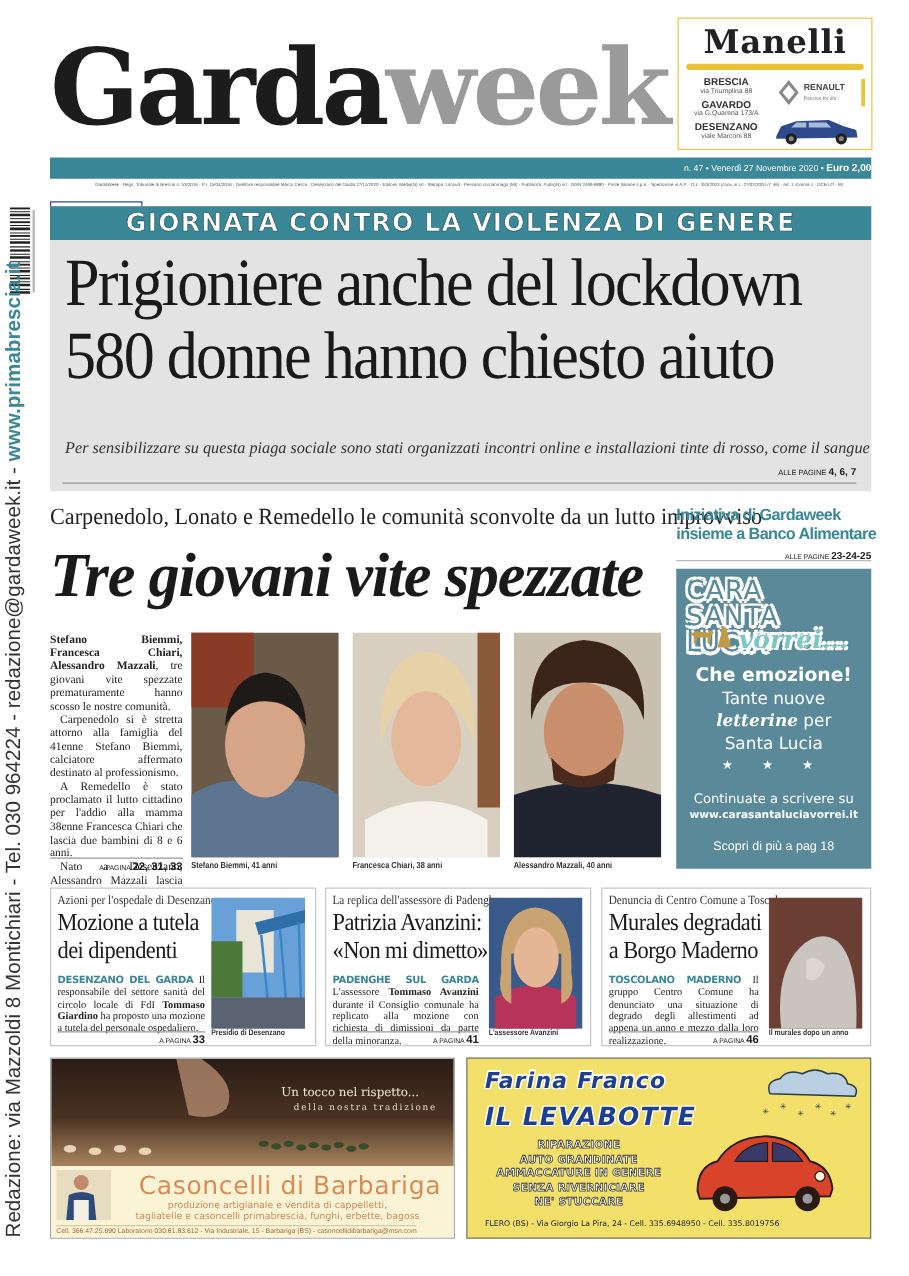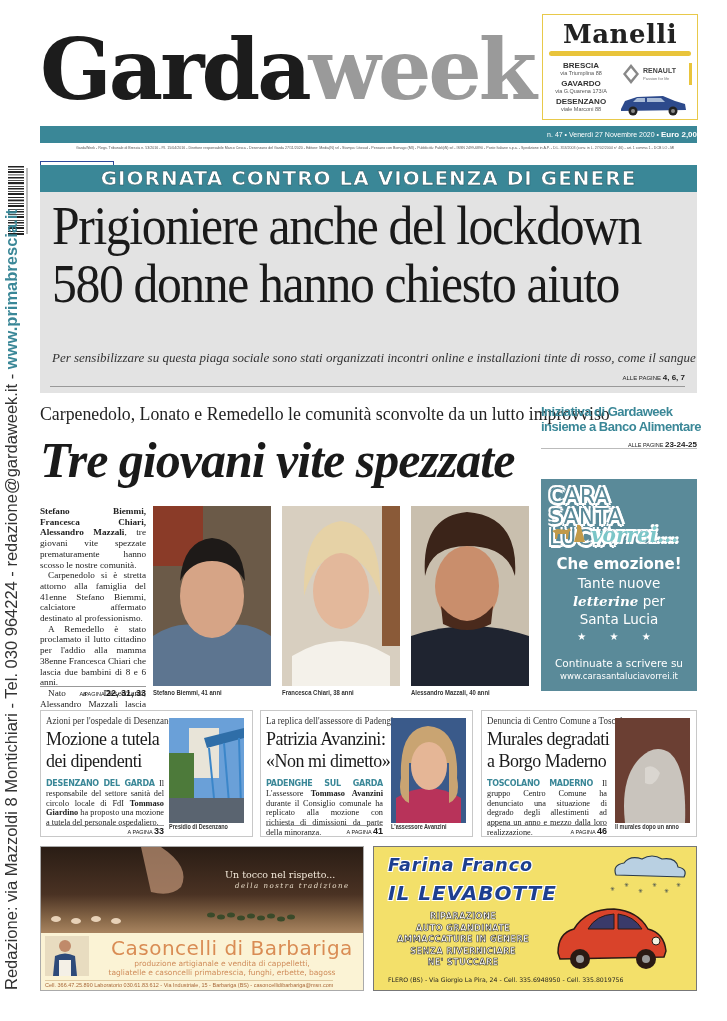--- a/index.html
+++ b/index.html
@@ -54,48 +54,48 @@
   .story2-ref { left: 40px; top: 686px; width: 106px; border-top: 1px solid #999; text-align: right; font-family: "Liberation Sans", sans-serif; font-size: 5.5px; padding-top: 1px; }
   .story2-ref b { font-size: 9px; }
   .photo { width: 118px; height: 180px; }
   .photo-cap { font-family: "Liberation Sans", sans-serif; font-size: 7px; font-weight: bold; color: #333; transform: scaleX(0.85); transform-origin: 0 0; white-space: nowrap; }
 
   
   .sl-head { left: 541px; top: 404px; width: 160px; font-family: "Liberation Sans", sans-serif; font-weight: bold; font-size: 13px; line-height: 15px; color: #3a8797; letter-spacing: -0.5px; }
   .sl-rule { left: 541px; top: 448px; width: 156px; border-top: 1px solid #bbb; }
   .sl-ref { left: 541px; top: 440px; width: 156px; text-align: right; font-family: "Liberation Sans", sans-serif; font-size: 5.5px; }
   .sl-ref b { font-size: 8px; }
-  .sl-box { left: 541px; top: 479px; width: 156px; height: 212px; background: #5a8a99; color: #fff; font-family: "DejaVu Sans", sans-serif; text-align: center; }
+  .sl-box { left: 541px; top: 455px; width: 156px; height: 240px; background: #5a8a99; color: #fff; font-family: "DejaVu Sans", sans-serif; text-align: center; }
   .sl-logo1 { position: absolute; left: 8px; top: 7px; font-size: 21px; line-height: 21px; letter-spacing: 1px; color: #5a8a99; -webkit-text-stroke: 0; text-shadow: -2px -2px 0 #fff, 2px -2px 0 #fff, -2px 2px 0 #fff, 2px 2px 0 #fff, 0 3px 0 #fff, 3px 0 0 #fff; font-weight: normal; text-align: left; }
   .sl-vorrei { position: absolute; left: 50px; top: 44px; font-family: "DejaVu Serif", serif; font-style: italic; font-size: 20px; font-weight: bold; color: #7cc6c8; text-shadow: -2px -2px 0 #fff, 2px -2px 0 #fff, -2px 2px 0 #fff, 2px 2px 0 #fff; }
   .sl-figures { position: absolute; left: 10px; top: 44px; width: 36px; height: 20px; }
   .sl-emotion { position: absolute; left: 0; right: 0; top: 76px; font-size: 15px; font-weight: bold; }
   .sl-line { position: absolute; left: 0; right: 0; font-size: 13.5px; line-height: 16px; }
   .sl-line i { font-family: "DejaVu Serif", serif; font-weight: bold; }
   .sl-stars { position: absolute; left: 0; right: 0; top: 152px; font-size: 10px; letter-spacing: 10px; }
   .sl-cont { position: absolute; left: 0; right: 0; top: 178px; font-size: 10.5px; }
-  .sl-url { position: absolute; left: 0; right: 0; top: 192px; font-size: 8.5px; font-weight: normal; }
+  .sl-url { position: absolute; left: 0; right: 0; top: 192px; font-size: 8.5px; font-weight: bold; }
   .sl-scopri { position: absolute; left: 0; right: 0; top: 217px; font-family: "Liberation Sans", sans-serif; font-size: 10px; }
 
   
   .mini { top: 710px; height: 127px; border: 1px solid #c8c8c8; background: #fff; }
   .mini .k { position: absolute; left: 5px; top: 4px; font-size: 10px; color: #333; white-space: nowrap; transform: scaleX(0.9); transform-origin: 0 0; }
   .mini .t { position: absolute; left: 5px; top: 17px; font-size: 19.5px; line-height: 22px; color: #1a1a1a; letter-spacing: -0.5px; transform: scaleX(0.92); transform-origin: 0 0; white-space: nowrap; }
   .mini .b { position: absolute; left: 5px; top: 68px; font-size: 8.3px; line-height: 9.8px; color: #222; text-align: justify; }
   .mini .loc { font-family: "DejaVu Sans", sans-serif; font-weight: bold; color: #3a8797; font-size: 8px; letter-spacing: -0.3px; }
   .mini .r { position: absolute; left: 5px; top: 114px; border-top: 1px solid #999; text-align: right; font-family: "Liberation Sans", sans-serif; font-size: 5.5px; }
   .mini .r b { font-size: 9px; }
   .mini .img { position: absolute; top: 7px; width: 75px; height: 105px; }
   .mini .cap { position: absolute; top: 112px; font-family: "Liberation Sans", sans-serif; font-size: 6.5px; font-weight: bold; color: #333; white-space: nowrap; transform: scaleX(0.85); transform-origin: 0 0; }
 
   
   .ad-cas { left: 40px; top: 846px; width: 324px; height: 145px; border: 1px solid #aaa; overflow: hidden; }
   .ad-cas .photo-area { position: absolute; left: 0; top: 0; width: 100%; height: 86px; background: linear-gradient(180deg, #2a1d15 0%, #4a3223 55%, #8a6a4a 85%, #a88460 100%); }
   .ad-cas .slogan1 { position: absolute; left: 184px; top: 22px; font-family: "DejaVu Serif", serif; font-size: 9.5px; color: #f3e9da; text-align: right; }
-  .ad-cas .slogan2 { position: absolute; left: 194px; top: 35px; font-family: "DejaVu Serif", serif; font-style: italic; font-size: 7px; color: #e8dcc8; letter-spacing: 1.5px; }
+  .ad-cas .slogan2 { position: absolute; left: 194px; top: 35px; font-family: "DejaVu Serif", serif; font-size: 7px; color: #e8dcc8; letter-spacing: 1.5px; }
   .ad-cas .cream { position: absolute; left: 0; top: 86px; width: 100%; height: 59px; background: #fbf3d5; }
   .ad-cas .nm { position: absolute; left: 70px; top: 89px; font-family: "DejaVu Sans", sans-serif; font-size: 20px; color: #d98c54; letter-spacing: 0.5px; white-space: nowrap; font-weight: normal; }
   .ad-cas .d1, .ad-cas .d2 { position: absolute; width: 100%; text-align: center; font-family: "DejaVu Sans", sans-serif; font-size: 7.5px; color: #cf8c5a; padding-left: 40px; }
   .ad-cas .d1 { top: 112px; }
   .ad-cas .d2 { top: 121px; }
   .ad-cas .ct { position: absolute; left: 4px; top: 133px; font-family: "Liberation Sans", sans-serif; font-size: 5.5px; color: #a8683a; white-space: nowrap; border-top: 1px solid #e0c9a0; padding-top: 1px; }
   .ad-cas .woman { position: absolute; left: 4px; top: 89px; width: 44px; height: 40px; }
 
   .ad-lev { left: 373px; top: 846px; width: 324px; height: 145px; background: #f3e06a; border: 1px solid #777; }
   .ad-lev .n1 { position: absolute; left: 14px; top: 8px; font-family: "DejaVu Sans", sans-serif; font-style: italic; font-weight: bold; font-size: 17.5px; color: #1d3f8f; text-shadow: 1px 1px 0 #fff, -1px -1px 0 #fff, 1px -1px 0 #fff, -1px 1px 0 #fff; letter-spacing: 1px; }

